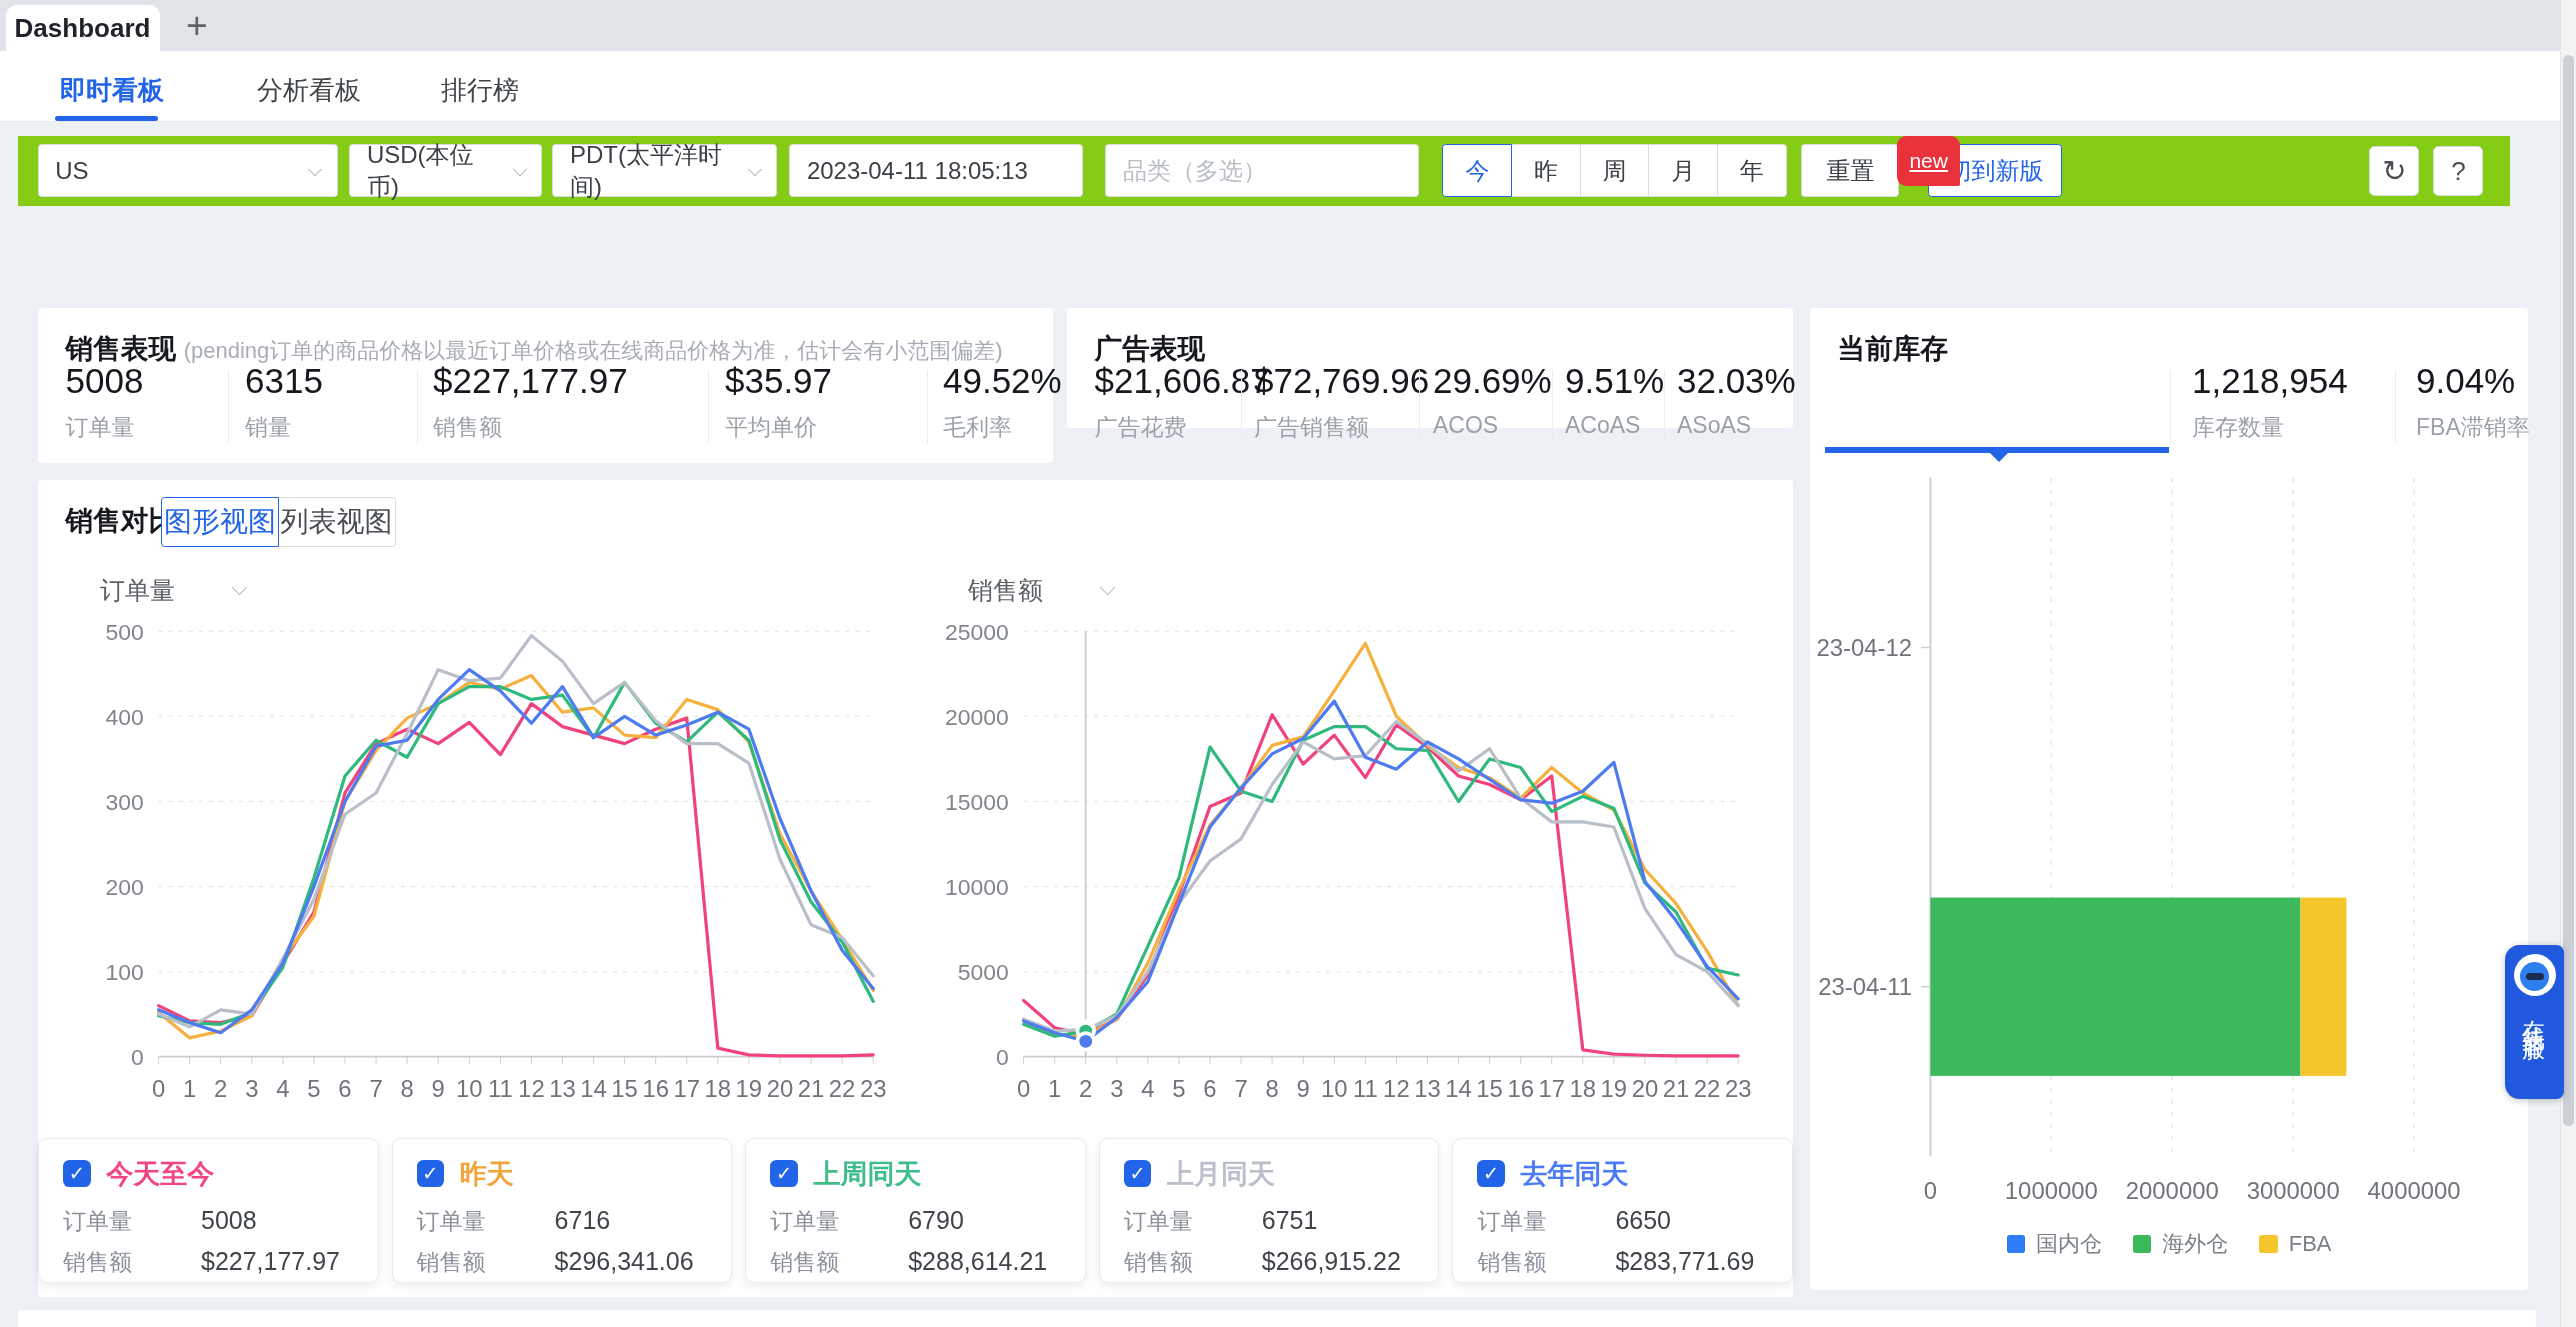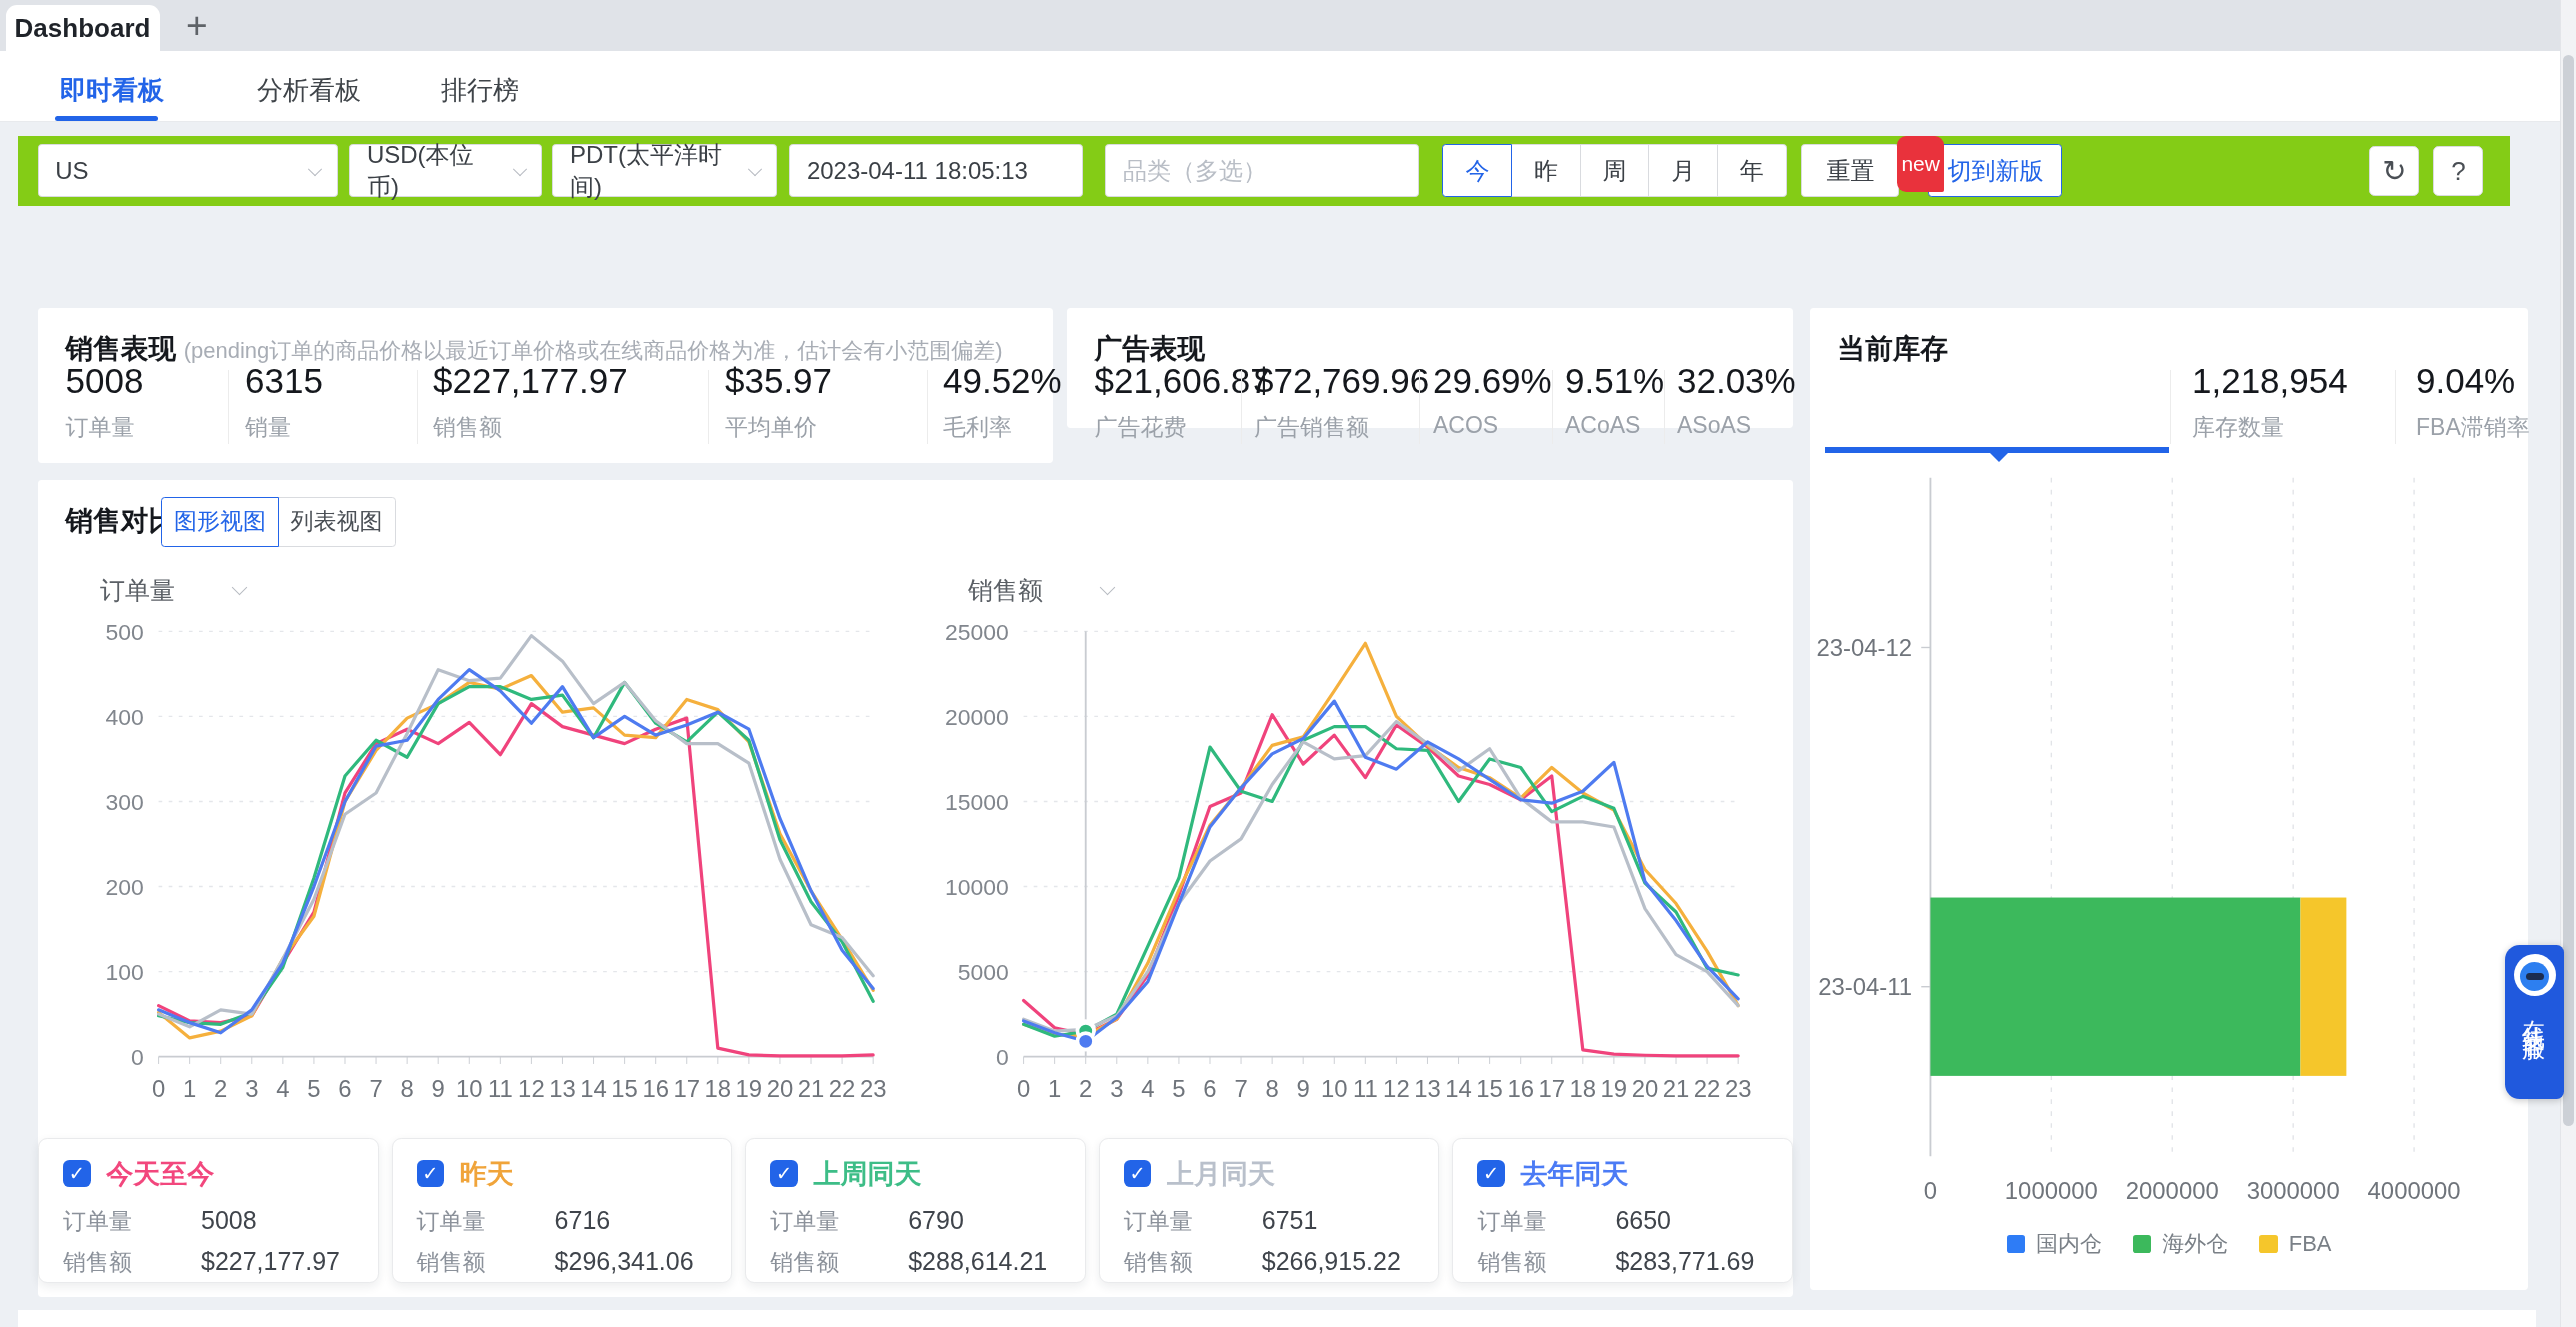--- a/index.html
+++ b/index.html
@@ -33,22 +33,22 @@
   .placeholder { color:#b9bec6; }
   .seg { position:absolute; left:1424px; top:8.3px; display:flex; }
   .seg .segbtn { width:70px; height:53px; background:#fff; border:1.4px solid #d9dbdf; margin-left:-1.4px;
         font-size:24px; color:#3b4046; display:flex; align-items:center; justify-content:center; }
   .seg .segbtn:first-child { border-radius:3.7px 0 0 3.7px; margin-left:0; }
   .seg .segbtn:last-child { border-radius:0 3.7px 3.7px 0; }
   .seg .segbtn.active { border-color:#2264e8; color:#2264e8; z-index:1; }
   .btn { justify-content:center; }
   .btn-reset { left:1783px; width:98px; }
   .btn-new { left:1910px; width:134px; border-color:#2264e8; color:#2264e8; }
-  .newbadge { position:absolute; left:1879px; top:0; height:56px; padding:0 4px; background:#e9323c;
-        color:#fff; font-size:21px; display:flex; align-items:center; border-radius:9.2px 9.2px 1.8px 9.2px; z-index:2; }
+  .newbadge { position:absolute; left:1879px; top:0; height:50px; padding:0 12px; background:#e9323c;
+        color:#fff; font-size:21px; display:flex; align-items:center; border-radius:9.2px 9.2px 1.8px 9.2px; z-index:2;text-decoration:underline; }
   .iconbtn { justify-content:center; width:50px; height:50px; top:10px; border-radius:5.5px; color:#4a4f55; font-size:29px; }
   .iconbtn.refresh { left:2351px; }
   .iconbtn.help { left:2415px; font-size:26px; }
 
   
   .panel { position:absolute; background:#fff; border-radius:3.7px; }
   .panel-sales { left:38px; top:308px; width:1015px; height:155px; }
   .panel-ads   { left:1067px; top:308px; width:726px; height:120px; }
   .panel-inv   { left:1810px; top:308px; width:718px; height:982px; }
   .panel-cmp   { left:38px; top:480px; width:1755px; height:817px; }
@@ -61,21 +61,21 @@
 
   
   .inv-ind { position:absolute; left:14.7px; top:139px; width:344px; height:6.4px; background:#2264e8; }
   .inv-tri { position:absolute; left:180px; top:145px; width:0; height:0; border:9.2px solid transparent; border-top-color:#2264e8; }
   .legend { position:absolute; left:0; right:0; top:921px; display:flex; justify-content:center; gap:31px; }
   .litem { display:flex; align-items:center; gap:11px; font-size:22px; color:#7a8087; }
   .swatch { width:18.4px; height:18.4px; border-radius:2.8px; }
 
   
   .viewtoggle { position:absolute; left:123px; top:16.5px; display:flex; }
-  .vbtn { width:118px; height:50px; background:#fff; border:1.4px solid #d9dbdf; font-size:23px; color:#4a4f55;
+  .vbtn { width:118px; height:50px; background:#fff; border:1.4px solid #d9dbdf; font-size:28px; color:#4a4f55;
           display:flex; align-items:center; justify-content:center; }
   .vbtn.first { border-radius:3.7px 0 0 3.7px; }
   .vbtn.last  { border-radius:0 3.7px 3.7px 0; margin-left:-1.4px; }
   .vbtn.active { border-color:#2264e8; color:#2264e8; z-index:1; }
   .msel { position:absolute; top:94px; font-size:25px; color:#5b6066; display:flex; align-items:center; }
   .chev2 { display:inline-block; width:11px; height:11px; border-right:1.8px solid #b7bbc2; border-bottom:1.8px solid #b7bbc2;
            transform:rotate(45deg); margin-left:59px; margin-top:-5.5px; }
   svg text { font-family:"Liberation Sans","DejaVu Sans",sans-serif; }
 
   .cards { position:absolute; left:0; right:0; top:658px; height:145px; display:flex; gap:13px; }

